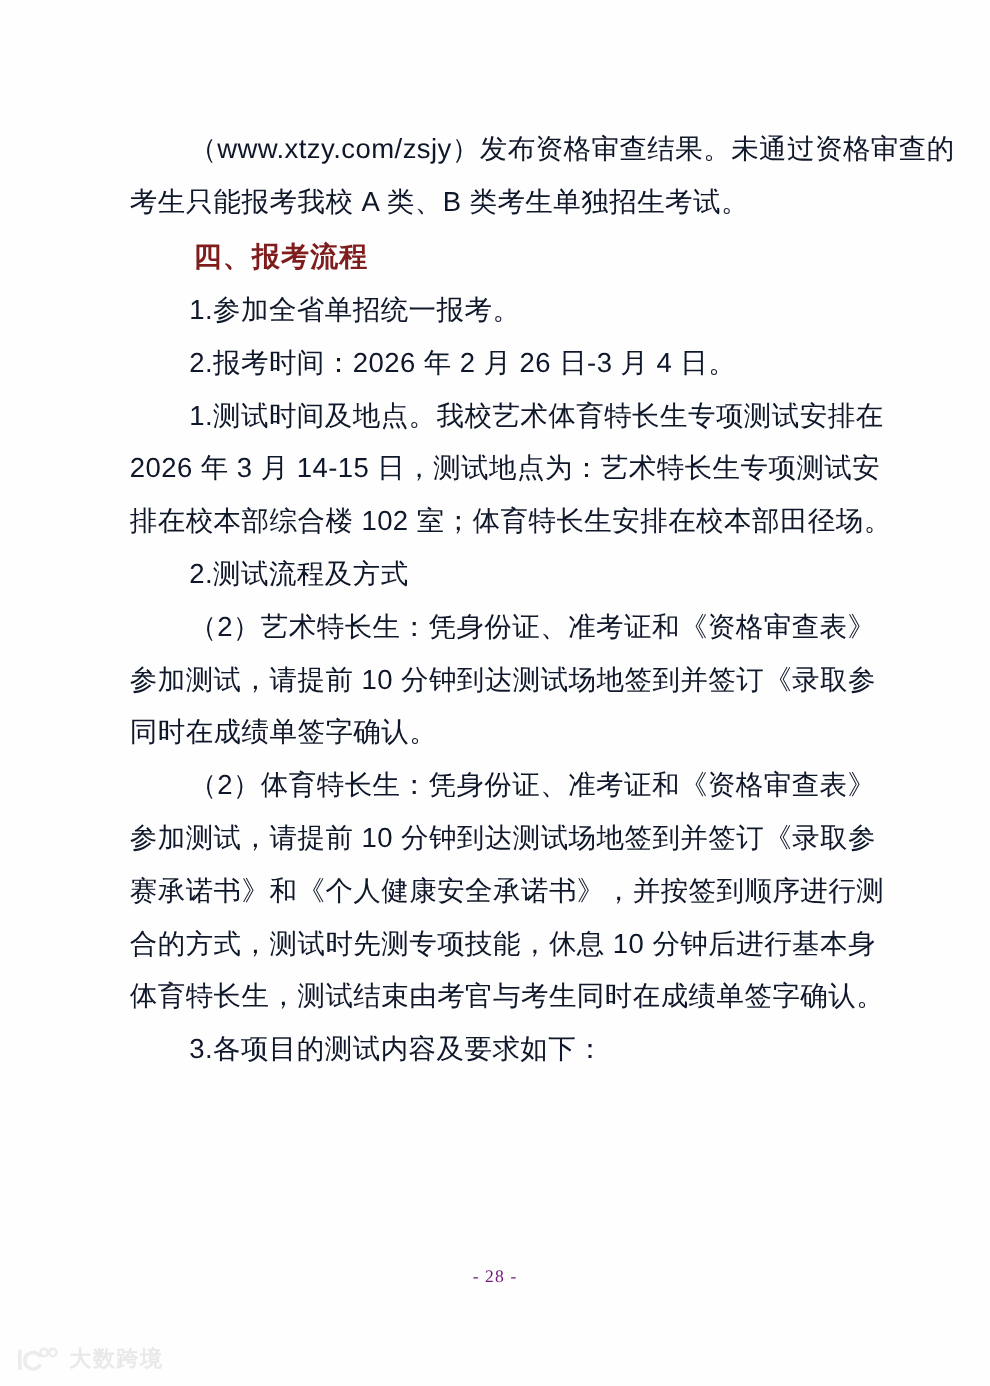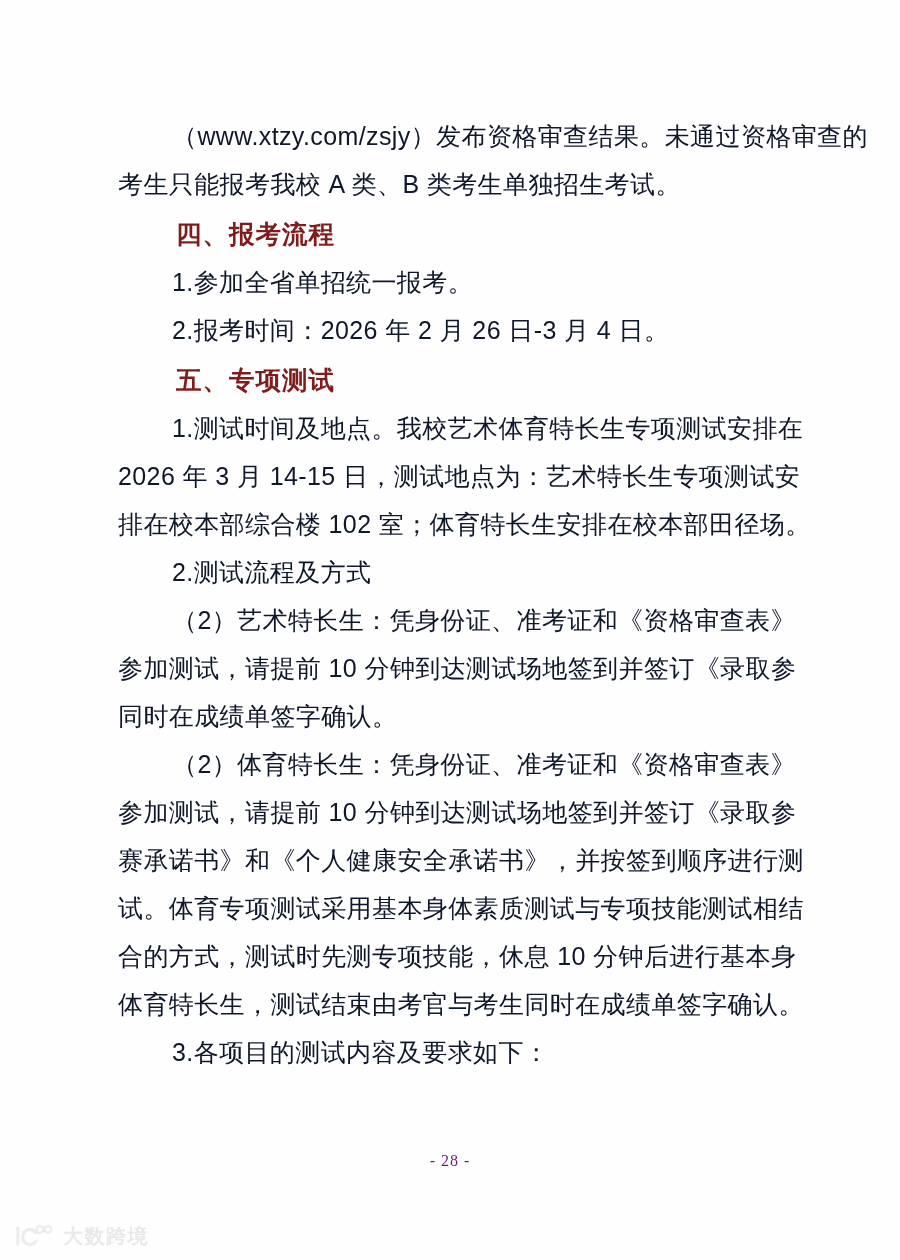--- a/index.html
+++ b/index.html
@@ -100,32 +100,30 @@
 <body>
 
 <div class="page">
 
   <div class="content">
       <div class="line indent">（www.xtzy.com/zsjy）发布资格审查结果。未通过资格审查的</div>
       <div class="line">考生只能报考我校 A 类、B 类考生单独招生考试。</div>
       <div class="heading gap-top">四、报考流程</div>
       <div class="line indent">1.参加全省单招统一报考。</div>
       <div class="line indent">2.报考时间：2026 年 2 月 26 日-3 月 4 日。</div>
-      <div class="heading gap-top">五、专项测试</div>
       <div class="line indent">1.测试时间及地点。我校艺术体育特长生专项测试安排在</div>
       <div class="line">2026 年 3 月 14-15 日，测试地点为：艺术特长生专项测试安</div>
       <div class="line">排在校本部综合楼 102 室；体育特长生安排在校本部田径场。</div>
       <div class="line indent">2.测试流程及方式</div>
       <div class="line indent">（2）艺术特长生：凭身份证、准考证和《资格审查表》</div>
       <div class="line">参加测试，请提前 10 分钟到达测试场地签到并签订《录取参</div>
       <div class="line">同时在成绩单签字确认。</div>
       <div class="line indent">（2）体育特长生：凭身份证、准考证和《资格审查表》</div>
       <div class="line">参加测试，请提前 10 分钟到达测试场地签到并签订《录取参</div>
       <div class="line">赛承诺书》和《个人健康安全承诺书》，并按签到顺序进行测</div>
-      <div class="line">试。体育专项测试采用基本身体素质测试与专项技能测试相结</div>
       <div class="line">合的方式，测试时先测专项技能，休息 10 分钟后进行基本身</div>
       <div class="line">体育特长生，测试结束由考官与考生同时在成绩单签字确认。</div>
       <div class="line indent">3.各项目的测试内容及要求如下：</div>
     </div>
 
   <div class="footer-pageno">- 28 -</div>
 
   <div class="watermark">
     <span class="mark">
       <svg width="42" height="24" viewBox="0 0 42 24" aria-hidden="true">

